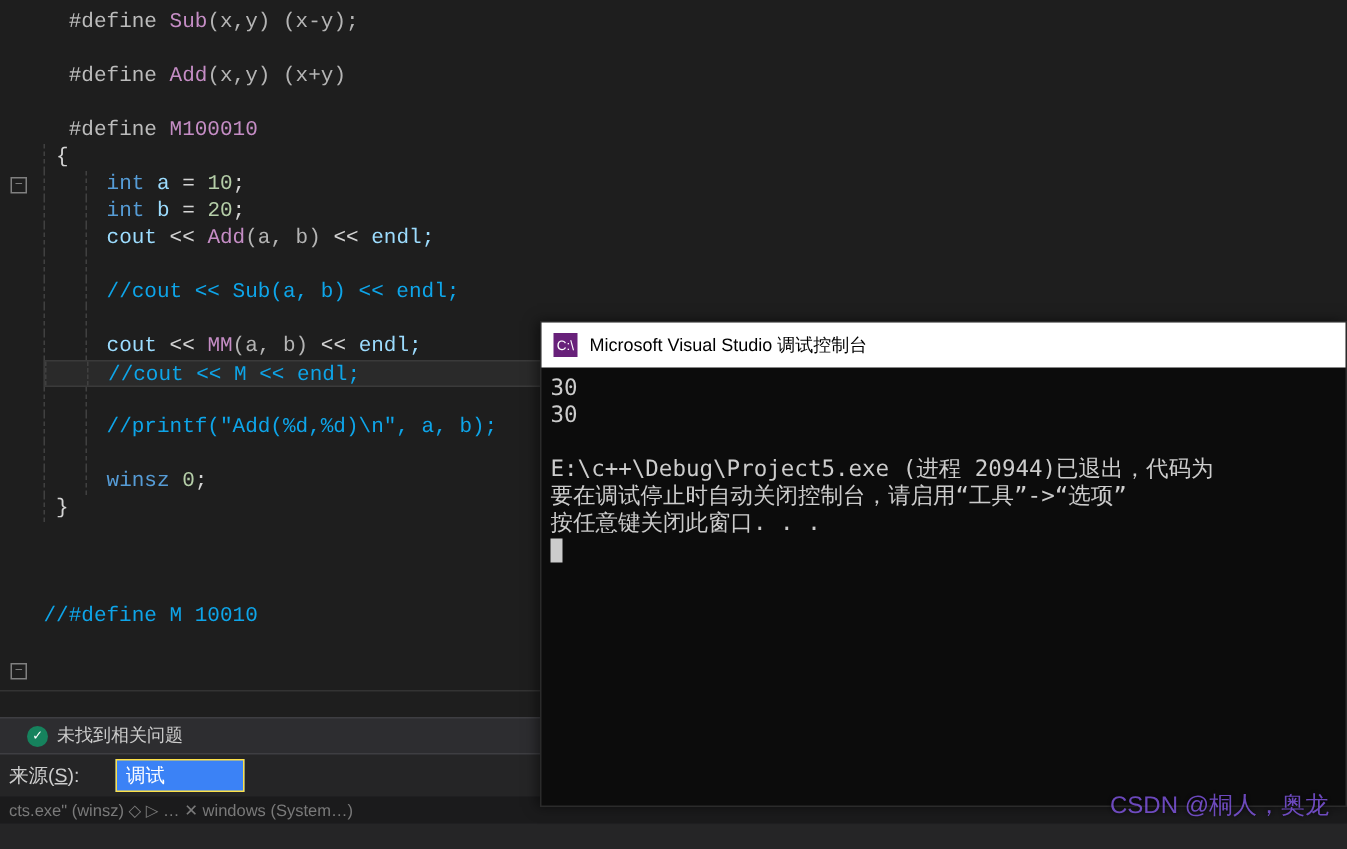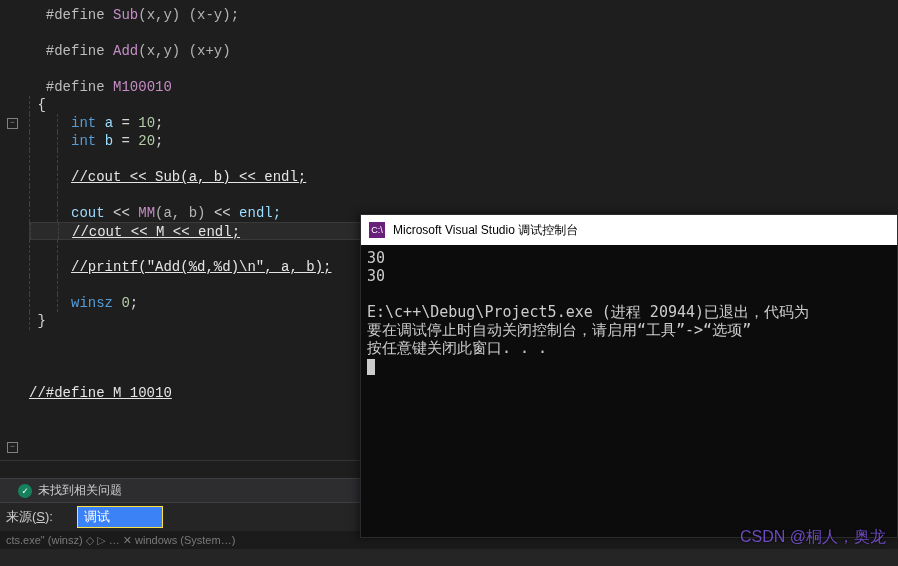--- a/index.html
+++ b/index.html
@@ -55,21 +55,21 @@
 .hl-line {
   background: #2a2a2a;
   border: 1px solid #3a3a3a;
 }
 .kw { color: #569cd6; }
 .dir { color: #bcbcbc; }
 .macro { color: #c58dc5; }
 .fn { color: #dcdcaa; }
 .var { color: #9cdcfe; }
 .num { color: #b5cea8; }
-.com { color: #e5e5e5; text-decoration: underline; }
+.com { color: #0ea5e9; }
 .punc { color: #d4d4d4; }
 .paren { color: #b4b4b4; }
 
 .status-bar {
   position: absolute;
   left: 0; top: 478px; width: 898px; height: 24px;
   background: #2d2d30;
   border-top: 1px solid #3e3e42;
   display: flex;
   align-items: center;
@@ -212,20 +212,21 @@
   </div>
   <div class="code">
     <div class="code-line">  <span class="dir">#define </span><span class="macro">Sub</span><span class="paren">(x,y) (x-y);</span></div>
     <div class="code-line"></div>
     <div class="code-line">  <span class="dir">#define </span><span class="macro">Add</span><span class="paren">(x,y) (x+y)</span></div>
     <div class="code-line"></div>
     <div class="code-line">  <span class="dir">#define </span><span class="macro">M100010</span></div>
     <div class="code-line"><span class="guide" style="left:0"></span> <span class="punc">{</span></div>
     <div class="code-line"><span class="guide" style="left:0"></span><span class="guide" style="left:28px"></span>     <span class="kw">int</span><span class="var"> a </span><span class="punc">= </span><span class="num">10</span><span class="punc">;</span></div>
     <div class="code-line"><span class="guide" style="left:0"></span><span class="guide" style="left:28px"></span>     <span class="kw">int</span><span class="var"> b </span><span class="punc">= </span><span class="num">20</span><span class="punc">;</span></div>
+    <div class="code-line"><span class="guide" style="left:0"></span><span class="guide" style="left:28px"></span>     <span class="var">cout </span><span class="punc">&lt;&lt; </span><span class="macro">Add</span><span class="paren">(a, b) </span><span class="punc">&lt;&lt; </span><span class="var">endl;</span></div>
     <div class="code-line"><span class="guide" style="left:0"></span><span class="guide" style="left:28px"></span></div>
     <div class="code-line"><span class="guide" style="left:0"></span><span class="guide" style="left:28px"></span>     <span class="com">//cout &lt;&lt; Sub(a, b) &lt;&lt; endl;</span></div>
     <div class="code-line"><span class="guide" style="left:0"></span><span class="guide" style="left:28px"></span></div>
     <div class="code-line"><span class="guide" style="left:0"></span><span class="guide" style="left:28px"></span>     <span class="var">cout </span><span class="punc">&lt;&lt; </span><span class="macro">MM</span><span class="paren">(a, b) </span><span class="punc">&lt;&lt; </span><span class="var">endl;</span></div>
     <div class="code-line hl-line"><span class="guide" style="left:0"></span><span class="guide" style="left:28px"></span>     <span class="com">//cout &lt;&lt; M &lt;&lt; endl;</span></div>
     <div class="code-line"><span class="guide" style="left:0"></span><span class="guide" style="left:28px"></span></div>
     <div class="code-line"><span class="guide" style="left:0"></span><span class="guide" style="left:28px"></span>     <span class="com">//printf("Add(%d,%d)\n", a, b);</span></div>
     <div class="code-line"><span class="guide" style="left:0"></span><span class="guide" style="left:28px"></span></div>
     <div class="code-line"><span class="guide" style="left:0"></span><span class="guide" style="left:28px"></span>     <span class="kw">winsz</span><span> </span><span class="num">0</span><span class="punc">;</span></div>
     <div class="code-line"><span class="guide" style="left:0"></span> <span class="punc">}</span></div>

